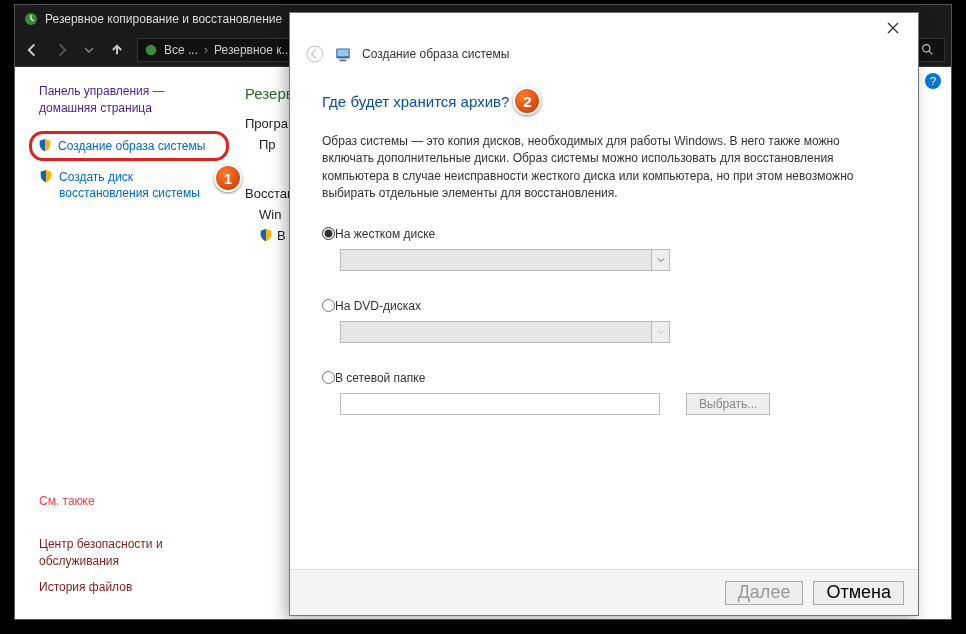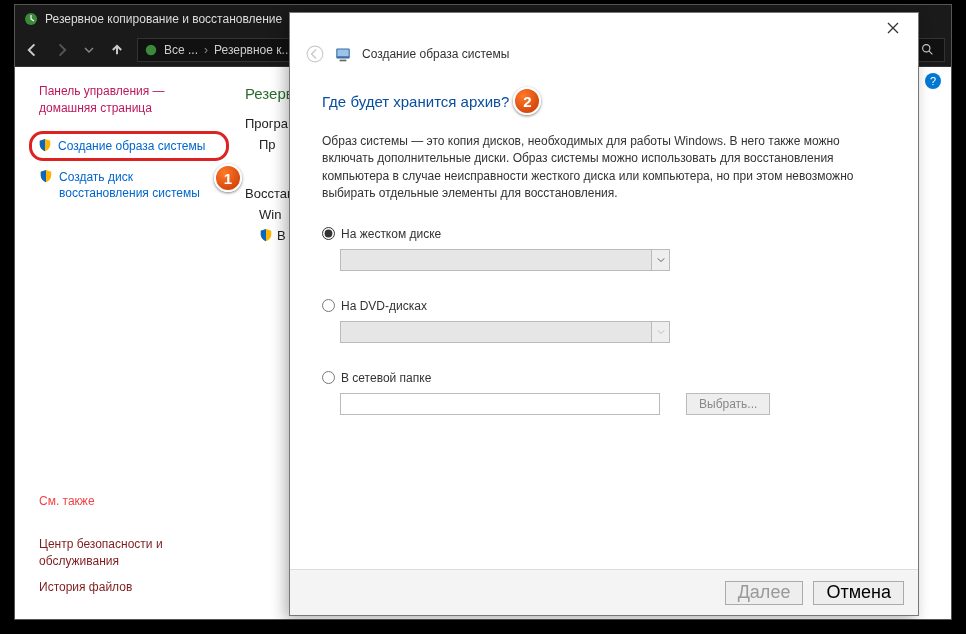--- a/index.html
+++ b/index.html
@@ -13,21 +13,21 @@
   .arrow-btn { width: 24px; height: 24px; display: flex; align-items: center; justify-content: center; color: #ccc; }
   .arrow-btn.disabled { color: #555; }
   .crumb-box { flex: 1; height: 24px; background: #111; border: 1px solid #333; display: flex; align-items: center; padding: 0 6px; gap: 6px; margin-left: 4px; margin-right: 4px; }
   .crumb-sep { color: #888; }
   .search-box { width: 36px; height: 24px; background: #111; border: 1px solid #333; display: flex; align-items: center; justify-content: center; color: #ccc; }
 
   .bw-body { position: relative; height: calc(100% - 62px); background: #fff; }
   .help-icon { position: absolute; right: 10px; top: 6px; width: 16px; height: 16px; border-radius: 50%; background: #0078d4; color: #fff; font-size: 11px; display: flex; align-items: center; justify-content: center; }
 
   .sidebar { position: absolute; left: 0; top: 0; width: 220px; height: 100%; padding: 16px 12px 12px 24px; font-size: 12px; }
-  .sb-home { color: #be185d; line-height: 1.4; margin-bottom: 14px; }
+  .sb-home { color: #4c1d95; line-height: 1.4; margin-bottom: 14px; }
   .sb-link { display: flex; align-items: flex-start; gap: 6px; color: #0066cc; margin-bottom: 8px; line-height: 1.35; cursor: pointer; }
   .sb-link .shield { flex: 0 0 14px; }
   .sb-highlight { border: 3px solid #d22; border-radius: 14px; padding: 4px 6px; margin-left: -10px; margin-right: -6px; }
 
   .sb-seealso { position: absolute; bottom: 14px; left: 24px; color: #666; font-size: 12px; }
   .sb-seealso .h { color: #ef4444; margin-bottom: 28px; }
   .sb-seealso .lnk { color: #7f1d1d; margin-bottom: 10px; line-height: 1.35; cursor: pointer; }
 
   .main-col { position: absolute; left: 230px; top: 18px; font-size: 13px; color: #222; }
   .main-col .h1 { color: #2b6b2b; font-size: 15px; margin-bottom: 14px; }
@@ -43,21 +43,21 @@
   .dlg-close svg { width: 12px; height: 12px; }
   .dlg-header { display: flex; align-items: center; gap: 10px; padding: 2px 16px 12px 16px; font-size: 12px; color: #333; }
   .dlg-back { width: 18px; height: 18px; color: #aaa; }
   .dlg-header .ico { width: 18px; height: 18px; }
 
   .dlg-body { flex: 1; padding: 12px 32px 0 32px; font-size: 12px; color: #333; position: relative; overflow: hidden; }
   .dlg-body .q { color: #0a4ea0; font-size: 15px; margin-bottom: 18px; display: flex; align-items: center; gap: 4px; }
   .dlg-body .desc { line-height: 1.45; margin-bottom: 24px; }
 
   .opt { margin-bottom: 28px; }
-  .opt label { display: flex; gap: 6px; margin-bottom: 8px; cursor: pointer; }
+  .opt label { display: flex; gap: 0; margin-bottom: 8px; cursor: pointer; }
   .opt input[type=radio] { width: 13px; height: 13px; accent-color: #333; cursor: pointer; }
   .combo { width: 330px; height: 22px; background: #e6e6e6; border: 1px solid #bbb; display: flex; align-items: center; justify-content: flex-end; margin-left: 18px; }
   .combo.disabled { color: #888; }
   .combo .drop { width: 18px; height: 100%; border-left: 1px solid #bbb; display: flex; align-items: center; justify-content: center; background: #eee; }
   .combo .drop svg { width: 8px; height: 8px; }
   .net-row { display: flex; align-items: center; gap: 26px; margin-left: 18px; }
   .net-input { width: 320px; height: 22px; border: 1px solid #bbb; background: #fff; padding: 0 4px; font-size: 12px; }
   .btn-browse { height: 22px; padding: 0 12px; background: #eee; border: 1px solid #bbb; color: #888; font-size: 12px; }
 
   .dlg-footer { height: 46px; border-top: 1px solid #ddd; display: flex; align-items: center; justify-content: flex-end; gap: 10px; padding: 0 14px; background: #f4f4f4; }

